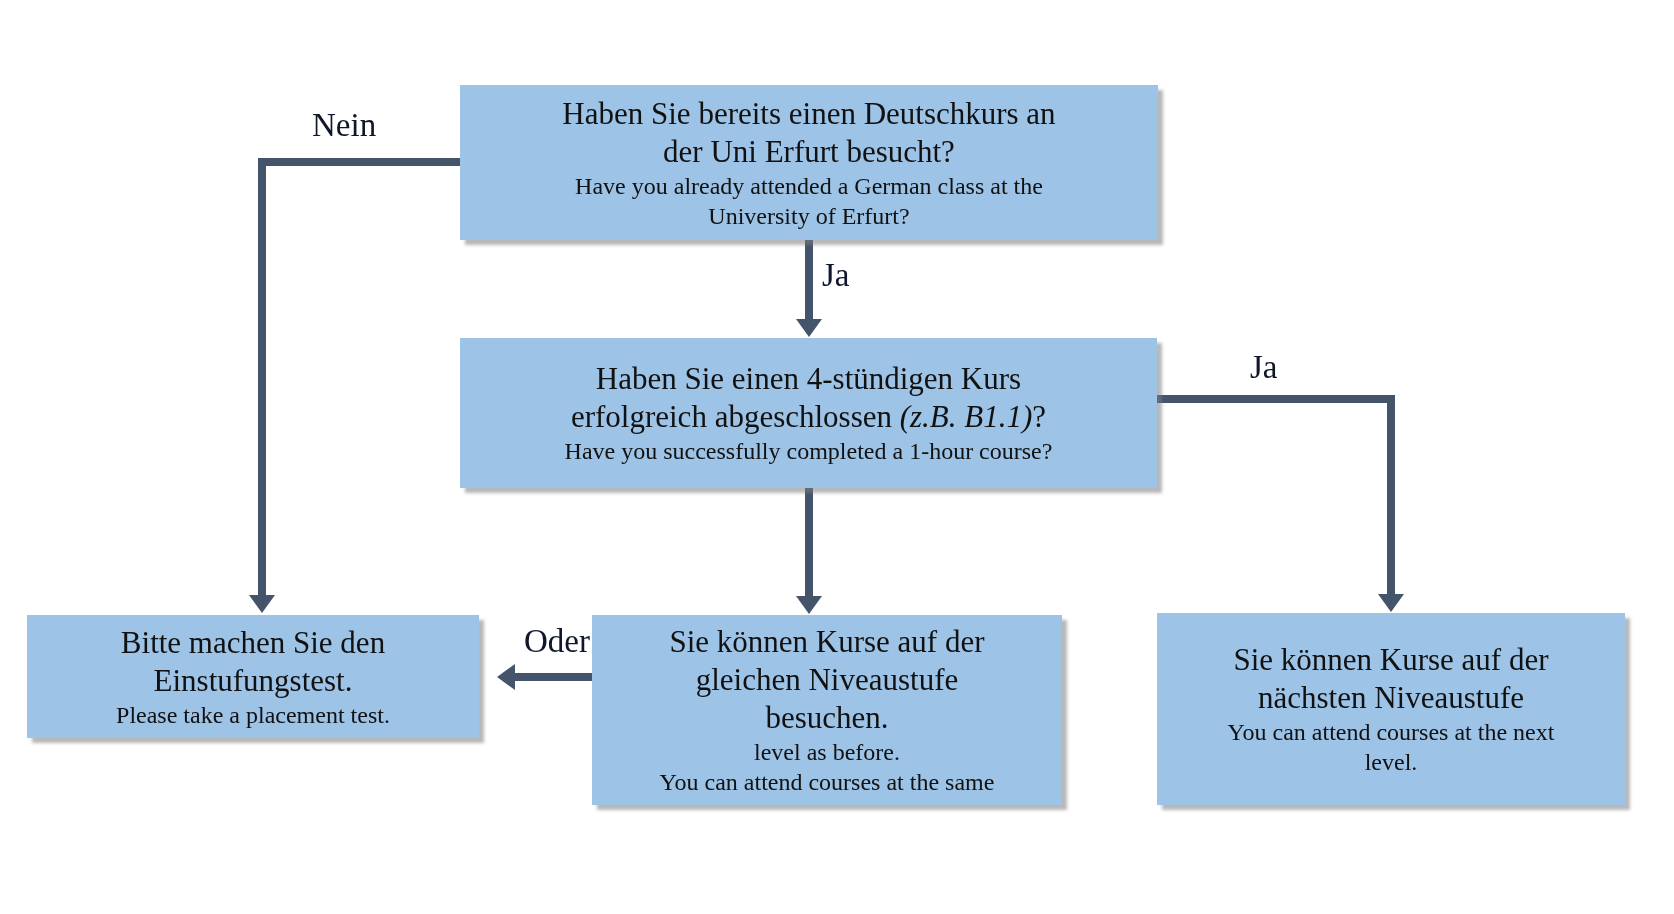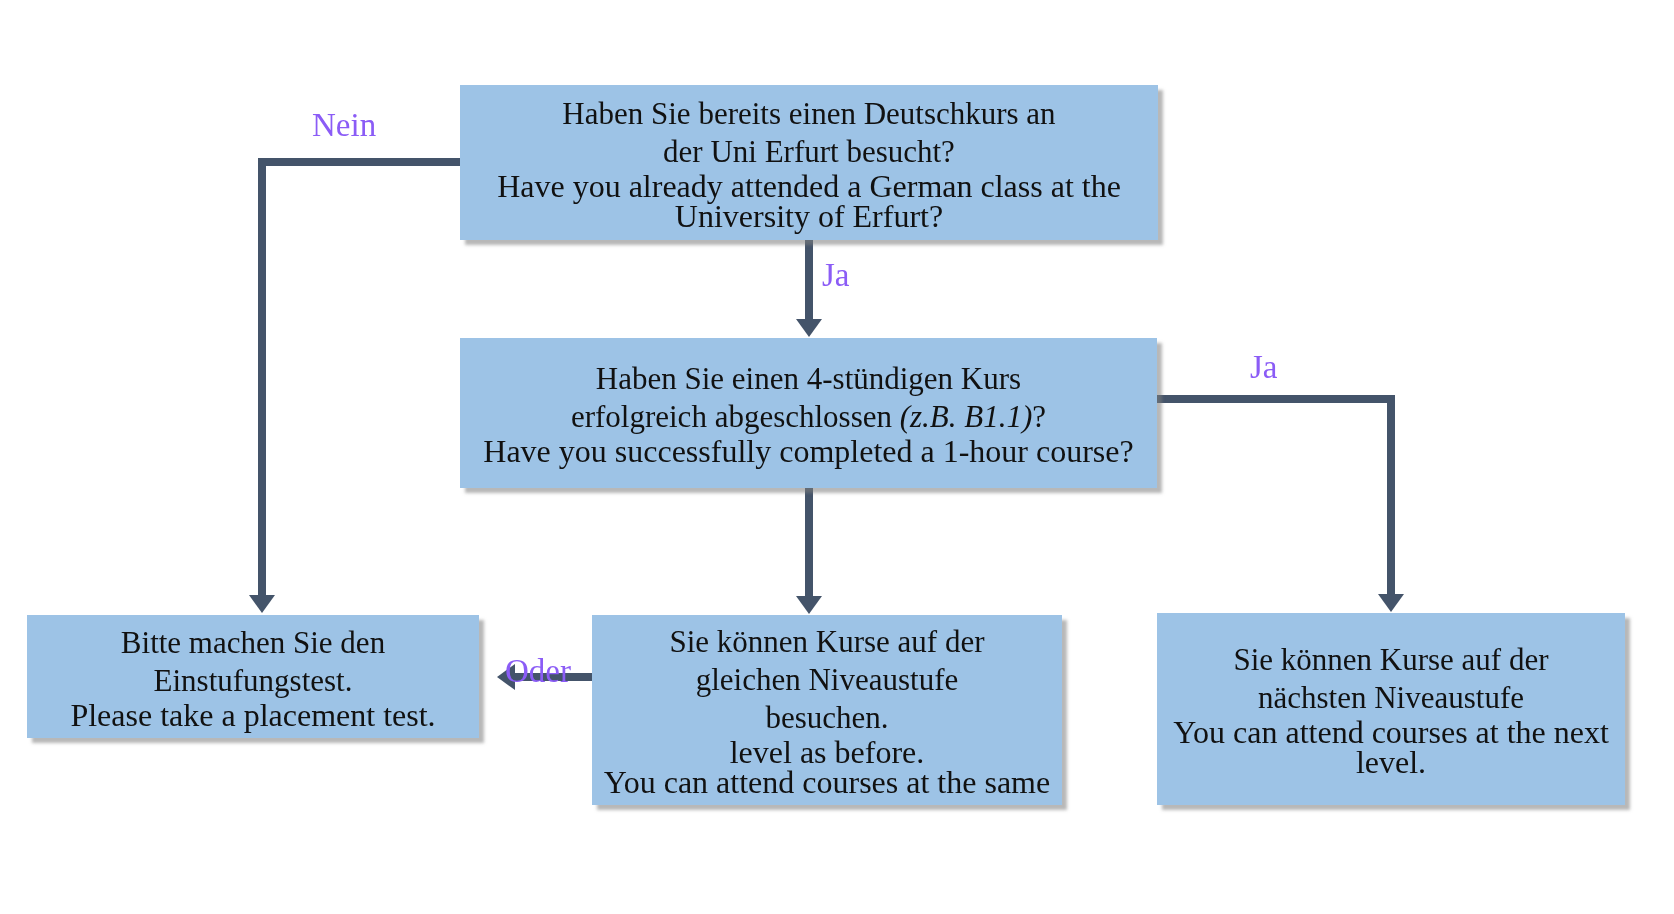--- a/index.html
+++ b/index.html
@@ -22,42 +22,42 @@
     box-shadow: 5px 5px 3px rgba(125, 125, 125, 0.55);
     display: flex;
     flex-direction: column;
     justify-content: center;
     align-items: center;
     text-align: center;
     box-sizing: border-box;
     padding: 4px 8px;
   }
   .de { font-size: 31px; line-height: 38px; text-align: center; }
-  .en { font-size: 32px; line-height: 30px; }
+  .en { font-size: 24px; line-height: 30px; }
   .it { font-style: italic; }
   .hline, .vline { position: absolute; background: #44546A; }
   .arrow-down {
     position: absolute;
     width: 0; height: 0;
     border-left: 13px solid transparent;
     border-right: 13px solid transparent;
     border-top: 18px solid #44546A;
   }
   .arrow-left {
     position: absolute;
     width: 0; height: 0;
     border-top: 13px solid transparent;
     border-bottom: 13px solid transparent;
     border-right: 18px solid #44546A;
   }
   .edge-label {
     position: absolute;
     font-size: 33px;
     line-height: 38px;
-    color: #8b5cf6;
+    color: #0f172a;
     white-space: nowrap;
   }
 </style>
 </head>
 <body>
 
 <div id="canvas">
 
   <div class="hline" style="left:258px; top:158px; width:202px; height:8px;"></div>
   <div class="vline" style="left:258px; top:158px; width:8px; height:437px;"></div>
@@ -72,21 +72,21 @@
   <div class="vline" style="left:1387px; top:395px; width:8px; height:199px;"></div>
   <div class="arrow-down" style="left:1378px; top:594px;"></div>
   <div class="edge-label" style="left:1250px; top:348px;">Ja</div>
 
   <div class="vline" style="left:805px; top:461px; width:8px; height:135px;"></div>
   <div class="arrow-down" style="left:796px; top:596px;"></div>
   <div class="edge-label" style="left:822px; top:458px;">Nein</div>
 
   <div class="hline" style="left:514px; top:673px; width:78px; height:8px;"></div>
   <div class="arrow-left" style="left:497px; top:664px;"></div>
-  <div class="edge-label" style="left:505px; top:622px;margin-top:30px;">Oder</div>
+  <div class="edge-label" style="left:524px; top:622px;">Oder</div>
 
   <div class="box" style="left:460px; top:85px; width:698px; height:155px;">
     <div class="de">
       <div>Haben Sie bereits einen Deutschkurs an</div>
       <div>der Uni Erfurt besucht?</div>
     </div>
     <div class="en">
       <div>Have you already attended a German class at the</div>
       <div>University of Erfurt?</div>
     </div>

